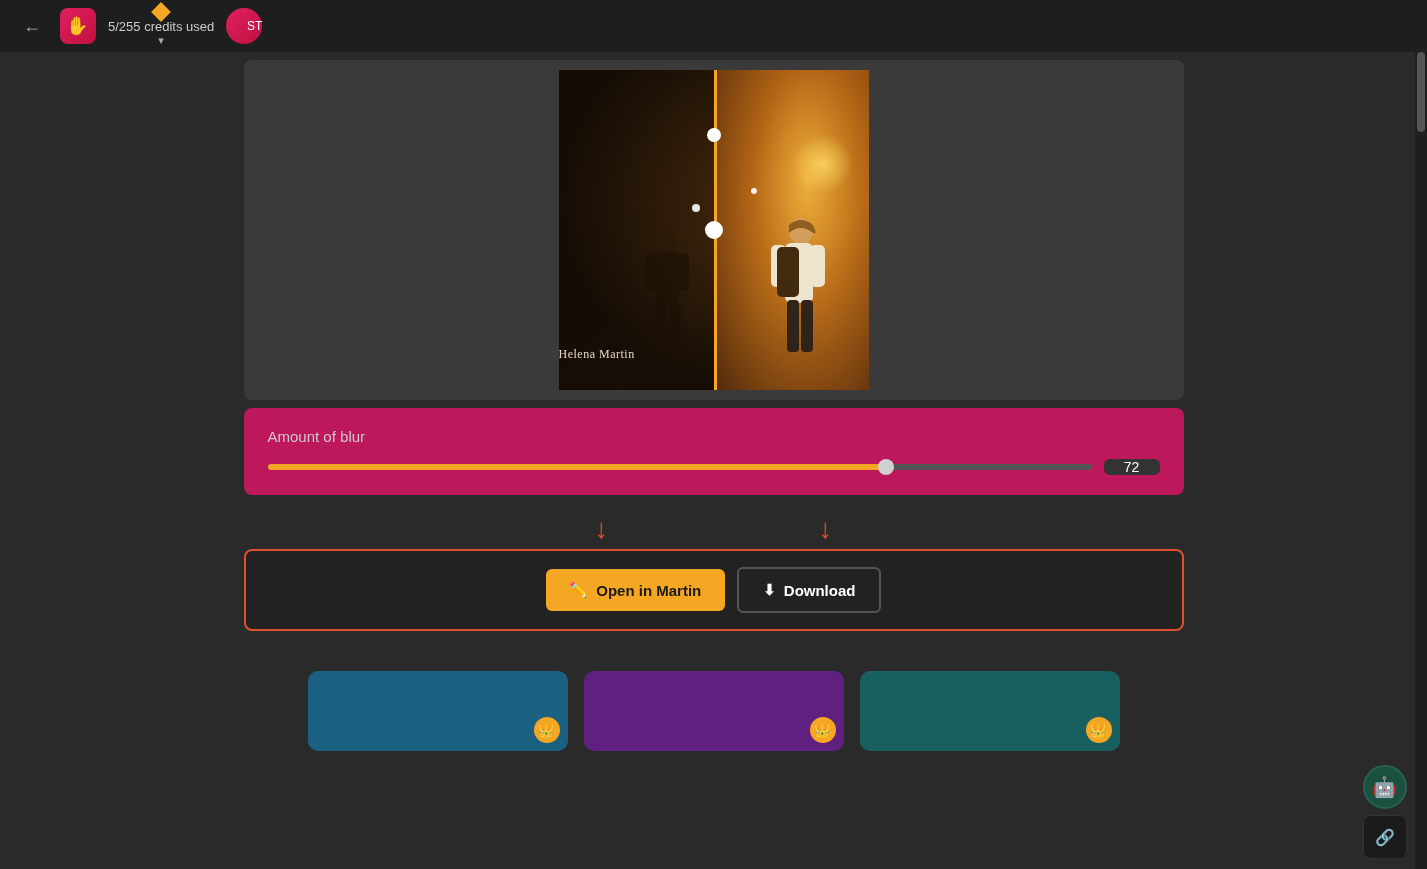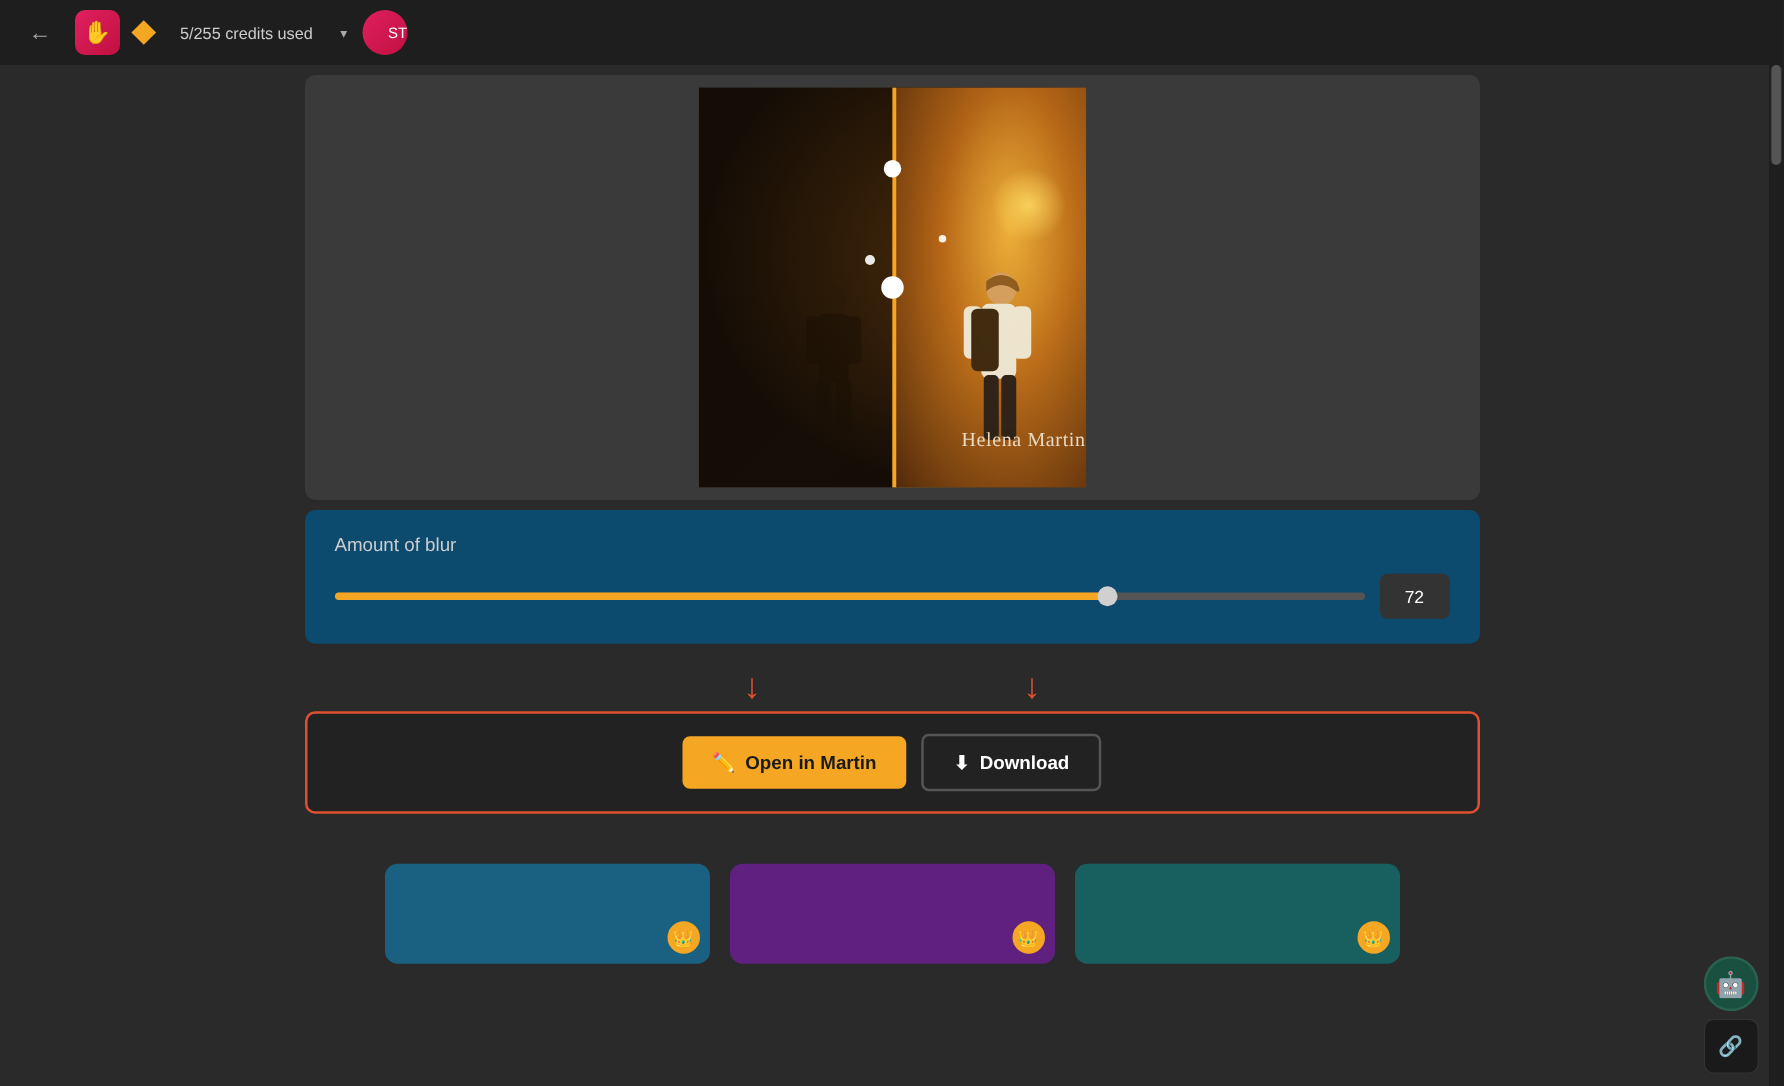--- a/index.html
+++ b/index.html
@@ -37,24 +37,25 @@
     }
     .header-title {
       font-size: 16px;
       font-weight: 600;
       color: #fff;
       flex: 1;
     }
     .credits-area {
       display: flex;
       align-items: center;
-      gap: 22px;
+      gap: 0;
       color: #ccc;
       font-size: 13px;
       cursor: pointer;
+      flex-direction: column;
     }
     .diamond-icon {
       width: 14px; height: 14px;
       background: #f5a623;
       transform: rotate(45deg);
       display: inline-block;
     }
     .credits-chevron {
       font-size: 11px;
       color: #aaa;
@@ -150,41 +151,41 @@
       width: 14px; height: 14px;
       border-radius: 50%;
       background: #fff;
       z-index: 11;
     }
 
     .photo-caption {
       position: absolute;
       bottom: 28px;
       left: 0; right: 0;
-      text-align: right;
+      text-align: left;
       font-family: Georgia, serif;
-      font-size: 16px;
+      font-size: 12px;
       color: #e8d8c0;
       z-index: 5;
       letter-spacing: 0.5px;
     }
 
     
     .light-dot {
       position: absolute;
       border-radius: 50%;
       background: rgba(255,255,255,0.9);
       z-index: 5;
     }
 
     
     .controls-container {
       width: 100%;
       max-width: 940px;
-      background: #0c4a6e;
+      background: #be185d;
       border-radius: 8px;
       margin-top: 8px;
       padding: 20px 24px;
     }
 
     .blur-label {
       font-size: 15px;
       color: #ccc;
       margin-bottom: 14px;
     }
@@ -220,21 +221,21 @@
       width: 16px; height: 16px;
       border-radius: 50%;
       background: #d0d0d0;
       cursor: ew-resize;
     }
 
     .slider-value-box {
       width: 56px;
       background: #333;
       border-radius: 6px;
-      padding: 10px 8px;
+      padding: 0 8px;
       text-align: center;
       font-size: 14px;
       color: #fff;
     }
 
     
     .arrows-row {
       display: flex;
       justify-content: center;
       gap: 210px;

